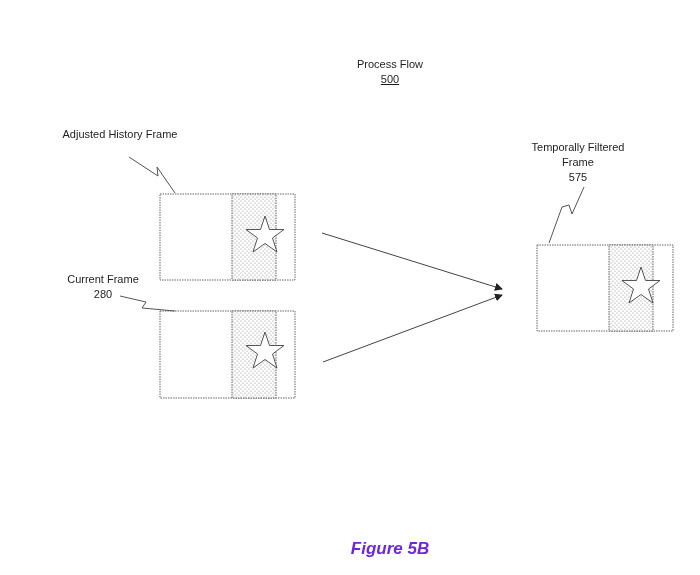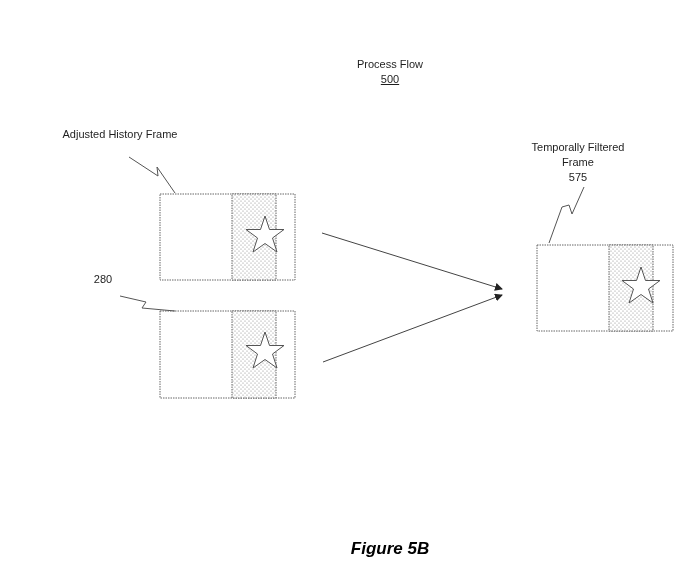--- a/index.html
+++ b/index.html
@@ -5,36 +5,37 @@
   html, body { margin: 0; padding: 0; background: #ffffff; }
   body { width: 700px; height: 575px; position: relative; overflow: hidden;
          font-family: "Liberation Sans", "DejaVu Sans", sans-serif; color: #222; }
   .lbl { position: absolute; text-align: center; font-size: 11px; line-height: 15px; color: #1e1e1e; }
   .ul { text-decoration: underline; }
   #title { left: 320px; top: 14px; width: 140px; margin-top: 43px; }
   #lbl-history { left: 50px; top: 127px; width: 140px; }
   #lbl-current { left: 48px; top: 272px; width: 110px; }
   #lbl-filtered { left: 518px; top: 140px; width: 120px; }
   #caption { position: absolute; left: 320px; top: 539px; width: 140px; text-align: center;
-             font-size: 17px; font-weight: bold; font-style: italic; color: #000000; }
+             font-size: 17px; font-weight: bold; font-style: italic; color: #6d28d9; }
   svg#diagram { position: absolute; left: 0; top: 0; }
 </style>
 </head>
 <body>
 
 <div id="title" class="lbl">
   <div>Process Flow</div>
   <div class="ul">500</div>
 </div>
 
 <div id="lbl-history" class="lbl">
   <div>Adjusted History Frame</div>
 </div>
 
 <div id="lbl-current" class="lbl">
+  <div>Current Frame</div>
   <div>280</div>
 </div>
 
 <div id="lbl-filtered" class="lbl">
   <div>Temporally Filtered</div>
   <div>Frame</div>
   <div>575</div>
 </div>
 
 <svg id="diagram" width="700" height="575" viewBox="0 0 700 575">

